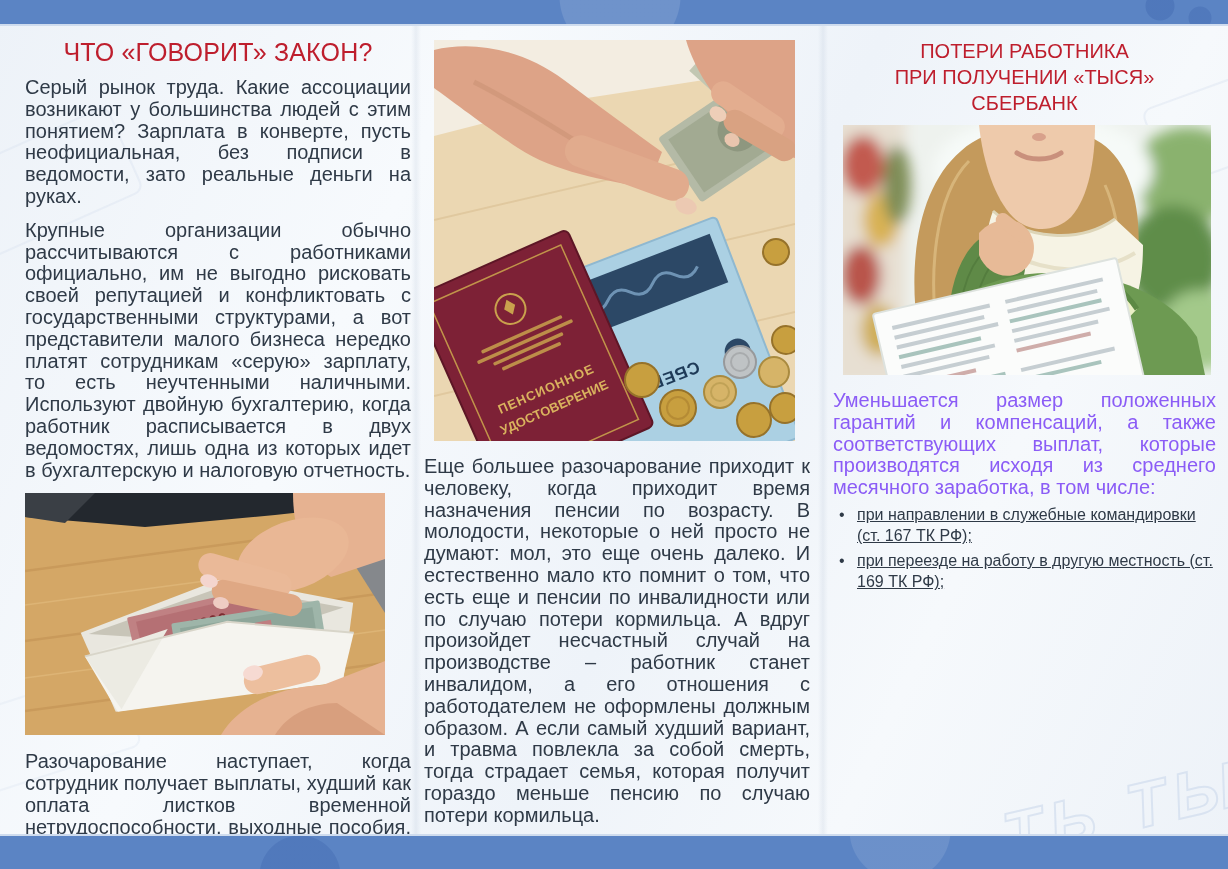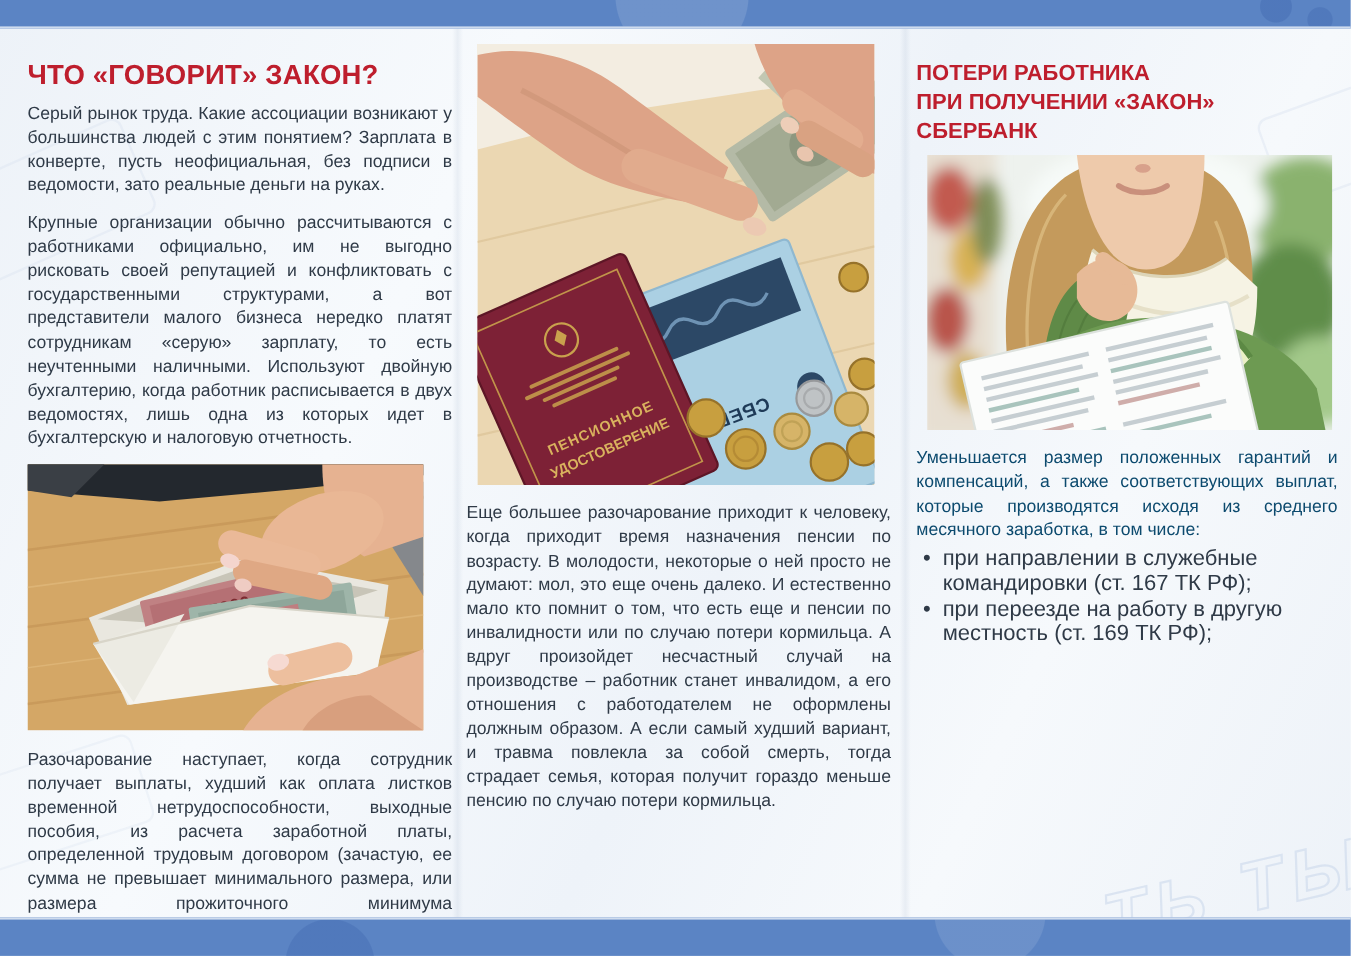--- a/index.html
+++ b/index.html
@@ -25,30 +25,30 @@
   .wm-text{font-weight:bold;font-style:italic;color:transparent;
     -webkit-text-stroke:2px #ccd9ec;transform:rotate(-13deg);
     font-size:64px;letter-spacing:8px;opacity:.6;white-space:nowrap;}
   .wm-rect{border:2px solid #dde6f2;border-radius:10px;opacity:.5;}
   .fold{position:absolute;top:0;bottom:0;width:10px;z-index:1;
     background:linear-gradient(to right,rgba(110,135,170,0),rgba(110,135,170,.10),rgba(110,135,170,0));}
   .col{position:absolute;z-index:2;}
   .col-left{left:25px;top:38px;width:386px;}
   .col-mid{left:424px;top:40px;width:386px;}
   .col-right{left:833px;top:38px;width:383px;}
-  .head{color:#be1e2d;font-weight:bold;text-align:left;margin:16px 0 10px 0;}
+  .head{color:#be1e2d;font-weight:normal;text-align:center;margin:0 0 10px 0;}
   .head-left{font-size:25px;letter-spacing:.2px;}
   .head-right{font-size:20px;line-height:26px;margin-bottom:9px;}
   .head-right span{display:block;}
-  .para{color:#2f3a47;font-size:16px;line-height:21.8px;text-align:justify;
+  .para{color:#2f3a47;font-size:20px;line-height:21.8px;text-align:justify;
     text-align-last:left;margin:0 0 12px 0;}
-  .para-hl{color:#0c4a6e;margin-bottom:5px;}
+  .para-hl{color:#8b5cf6;margin-bottom:5px;}
   ul.blist{list-style:none;margin:0;padding:0;}
-  ul.blist li{position:relative;color:#2f3a47;font-size:20px;line-height:21.5px;
-    padding-left:24px;margin:0 0 3px 0;}
+  ul.blist li{position:relative;color:#2f3a47;font-size:16px;line-height:21.5px;
+    padding-left:24px;margin:0 0 3px 0;text-decoration:underline;}
   ul.blist li::before{content:"•";position:absolute;left:6px;top:0;color:#2f3a47;}
   .photo{display:block;}
   .ph-env{width:360px;height:242px;margin:8px 0 16px 0;}
   .ph-money{width:361px;height:401px;margin:0 0 15px 10px;}
   .ph-collar{width:368px;height:250px;margin:6px 0 15px 10px;}
   svg{display:block;}
 </style>
 </head>
 <body>
 
@@ -191,21 +191,21 @@
       <ellipse cx="252" cy="166" rx="11" ry="8" fill="#ecc9b2" transform="rotate(20 252 166)"></ellipse>
     </g>
   </svg>
 
   <p class="para">Еще большее разочарование приходит к человеку, когда приходит время назначения пенсии по возрасту. В молодости, некоторые о ней просто не думают: мол, это еще очень далеко. И естественно мало кто помнит о том, что есть еще и пенсии по инвалидности или по случаю потери кормильца. А вдруг произойдет несчастный случай на производстве – работник станет инвалидом, а его отношения с работодателем не оформлены должным образом. А если самый худший вариант, и травма повлекла за собой смерть, тогда страдает семья, которая получит гораздо меньше пенсию по случаю потери кормильца.</p>
 </div>
 
 <div class="col col-right">
   <h1 class="head head-right">
     <span>ПОТЕРИ РАБОТНИКА</span>
-    <span>ПРИ ПОЛУЧЕНИИ «ЗАКОН»</span>
+    <span>ПРИ ПОЛУЧЕНИИ «ТЫСЯ»</span>
     <span>СБЕРБАНК</span>
   </h1>
 
   <svg class="photo ph-collar" viewBox="0 0 368 250" role="img">
     <defs>
         <filter id="blr" x="-40%" y="-40%" width="180%" height="180%">
           <feGaussianBlur stdDeviation="7"></feGaussianBlur>
         </filter>
       </defs>
     <rect width="368" height="250" fill="#eef2ee"></rect>

